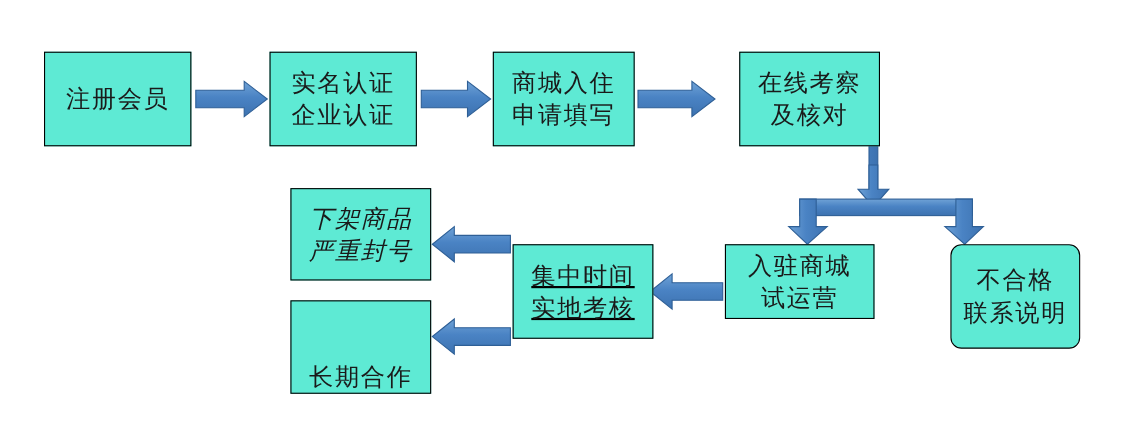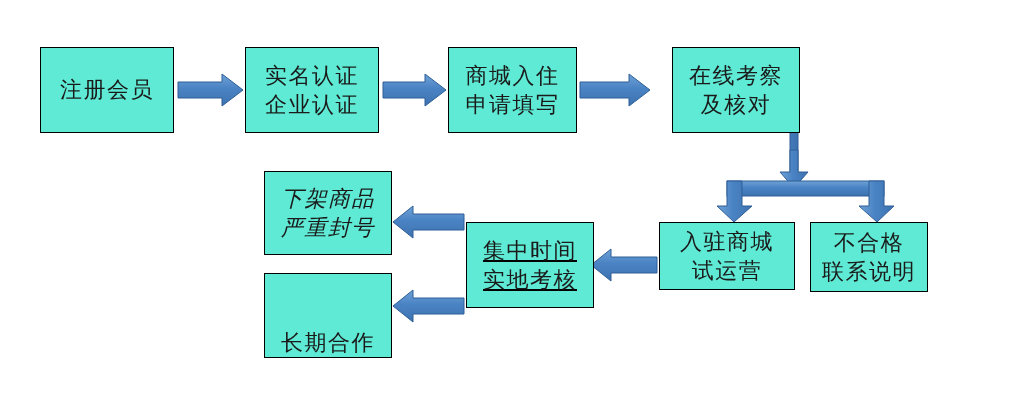--- a/index.html
+++ b/index.html
@@ -107,21 +107,21 @@
   <div class="node" style="left:672px; top:47px; width:128px; height:86px;">
     <span class="line">在线考察</span>
     <span class="line">及核对</span>
   </div>
 
   <div class="node" style="left:659px; top:222px; width:136px; height:68px;">
     <span class="line">入驻商城</span>
     <span class="line">试运营</span>
   </div>
 
-  <div class="node" style="left:810px; top:222px; width:118px; height:70px;">
+  <div class="node" style="left:864px; top:222px; width:118px; height:95px;border-radius:10px;">
     <span class="line">不合格</span>
     <span class="line">联系说明</span>
   </div>
 
   <div class="node" style="left:466px; top:222px; width:128px; height:86px;text-decoration:underline;">
     <span class="line">集中时间</span>
     <span class="line">实地考核</span>
   </div>
 
   <div class="node" style="left:264px; top:171px; width:128px; height:84px;font-style:italic;">

